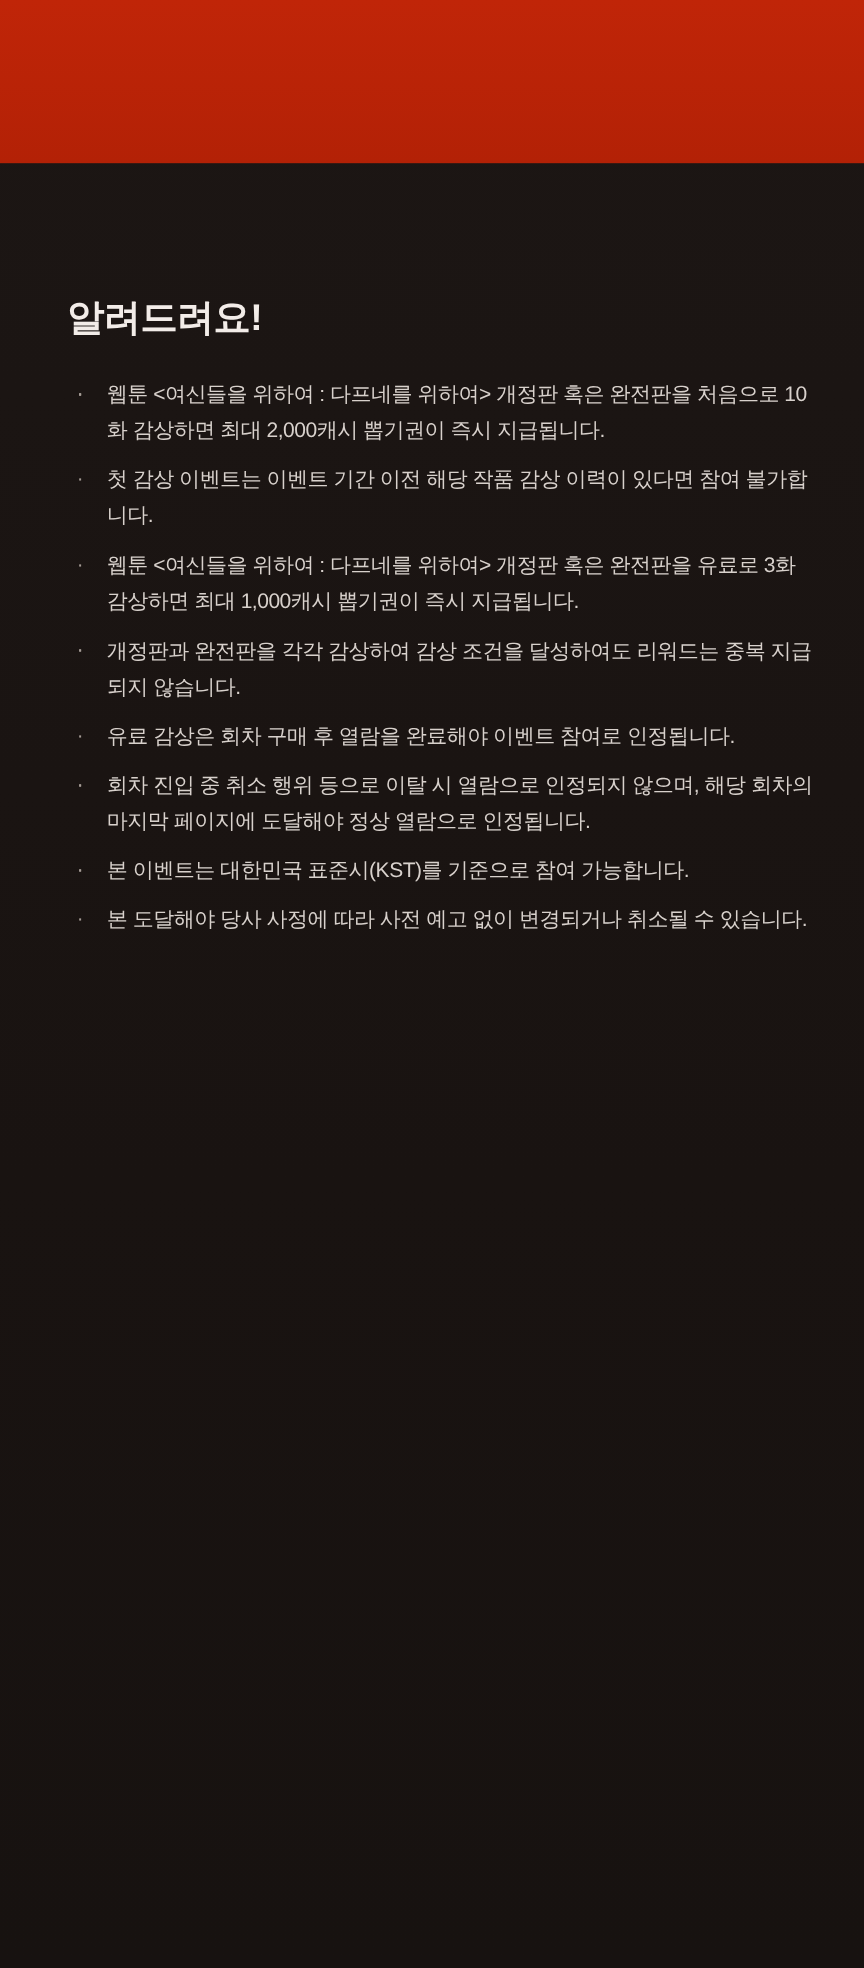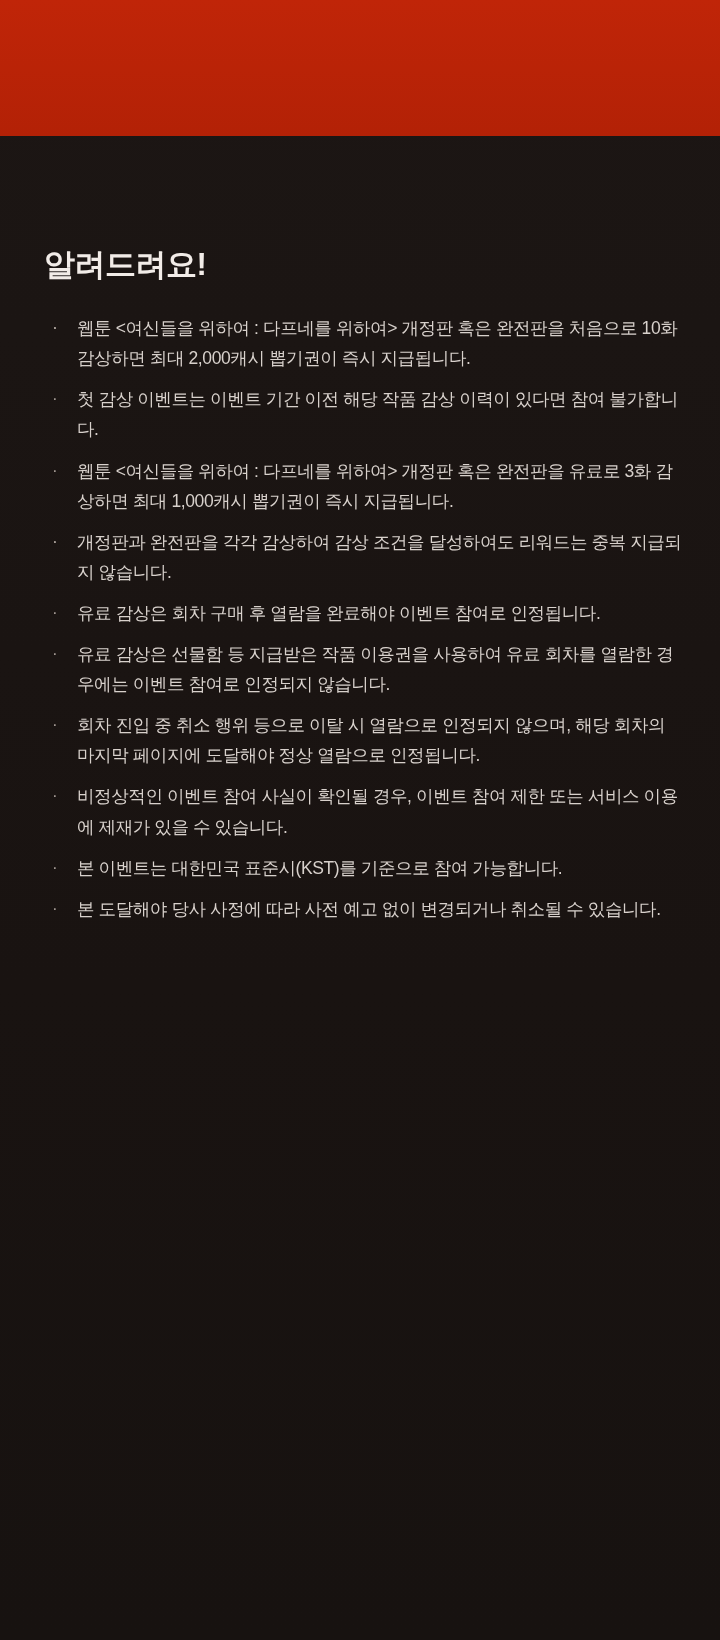--- a/index.html
+++ b/index.html
@@ -22,21 +22,22 @@
     position: relative;
     box-sizing: border-box;
   }
   .top-banner {
     width: 720px;
     height: 136px;
     background: #b62207;
     background: linear-gradient(180deg, #c02508 0%, #b32106 100%);
   }
   .content {
-    padding: 110px 36px 0 44px;
+    padding: 110px 36px 0 28px;
+    margin-left: 28px;
   }
   .notice-title {
     font-size: 31px;
     font-weight: bold;
     letter-spacing: -0.5px;
     color: #f2ece8;
     margin: 0 0 30px 0;
     line-height: 1.2;
   }
   ul.notice-list {
@@ -77,22 +78,22 @@
     <h1 class="notice-title">알려드려요!</h1>
     <ul class="notice-list">
         <li><span class="bullet">·</span></li>
         <li><span class="bullet">·</span></li>
         <li><span class="bullet">·</span><span>웹툰 &lt;여신들을 위하여 : 다프네를 위하여&gt; 개정판 혹은 완전판을 처음으로 10화 감상하면 최대 2,000캐시 뽑기권이 즉시 지급됩니다.</span></li>
         <li><span class="bullet">·</span><span>첫 감상 이벤트는 이벤트 기간 이전 해당 작품 감상 이력이 있다면 참여 불가합니다.</span></li>
         <li><span class="bullet">·</span><span>웹툰 &lt;여신들을 위하여 : 다프네를 위하여&gt; 개정판 혹은 완전판을 유료로 3화 감상하면 최대 1,000캐시 뽑기권이 즉시 지급됩니다.</span></li>
         <li><span class="bullet">·</span></li>
         <li><span class="bullet">·</span><span>개정판과 완전판을 각각 감상하여 감상 조건을 달성하여도 리워드는 중복 지급되지 않습니다.</span></li>
         <li><span class="bullet">·</span><span>유료 감상은 회차 구매 후 열람을 완료해야 이벤트 참여로 인정됩니다.</span></li>
-        <li><span class="bullet">·</span><span>유료 감상은 선물함 등 지급받은 작품 이용권을 사용하여 유료 회차를 열람한 경우에는 이벤트 참여로 인정되지 않습니다.</span></li>
+        <li><span class="bullet">·</span></li>
         <li><span class="bullet">·</span><span>회차 진입 중 취소 행위 등으로 이탈 시 열람으로 인정되지 않으며, 해당 회차의 마지막 페이지에 도달해야 정상 열람으로 인정됩니다.</span></li>
-        <li><span class="bullet">·</span><span>비정상적인 이벤트 참여 사실이 확인될 경우, 이벤트 참여 제한 또는 서비스 이용에 제재가 있을 수 있습니다.</span></li>
+        <li><span class="bullet">·</span></li>
         <li><span class="bullet">·</span><span>본 이벤트는 대한민국 표준시(KST)를 기준으로 참여 가능합니다.</span></li>
         <li><span class="bullet">·</span><span>본 도달해야 당사 사정에 따라 사전 예고 없이 변경되거나 취소될 수 있습니다.</span></li>
       </ul>
     <div class="spacer-bottom"></div>
   </div>
 
 </div>
 
 </body></html>

